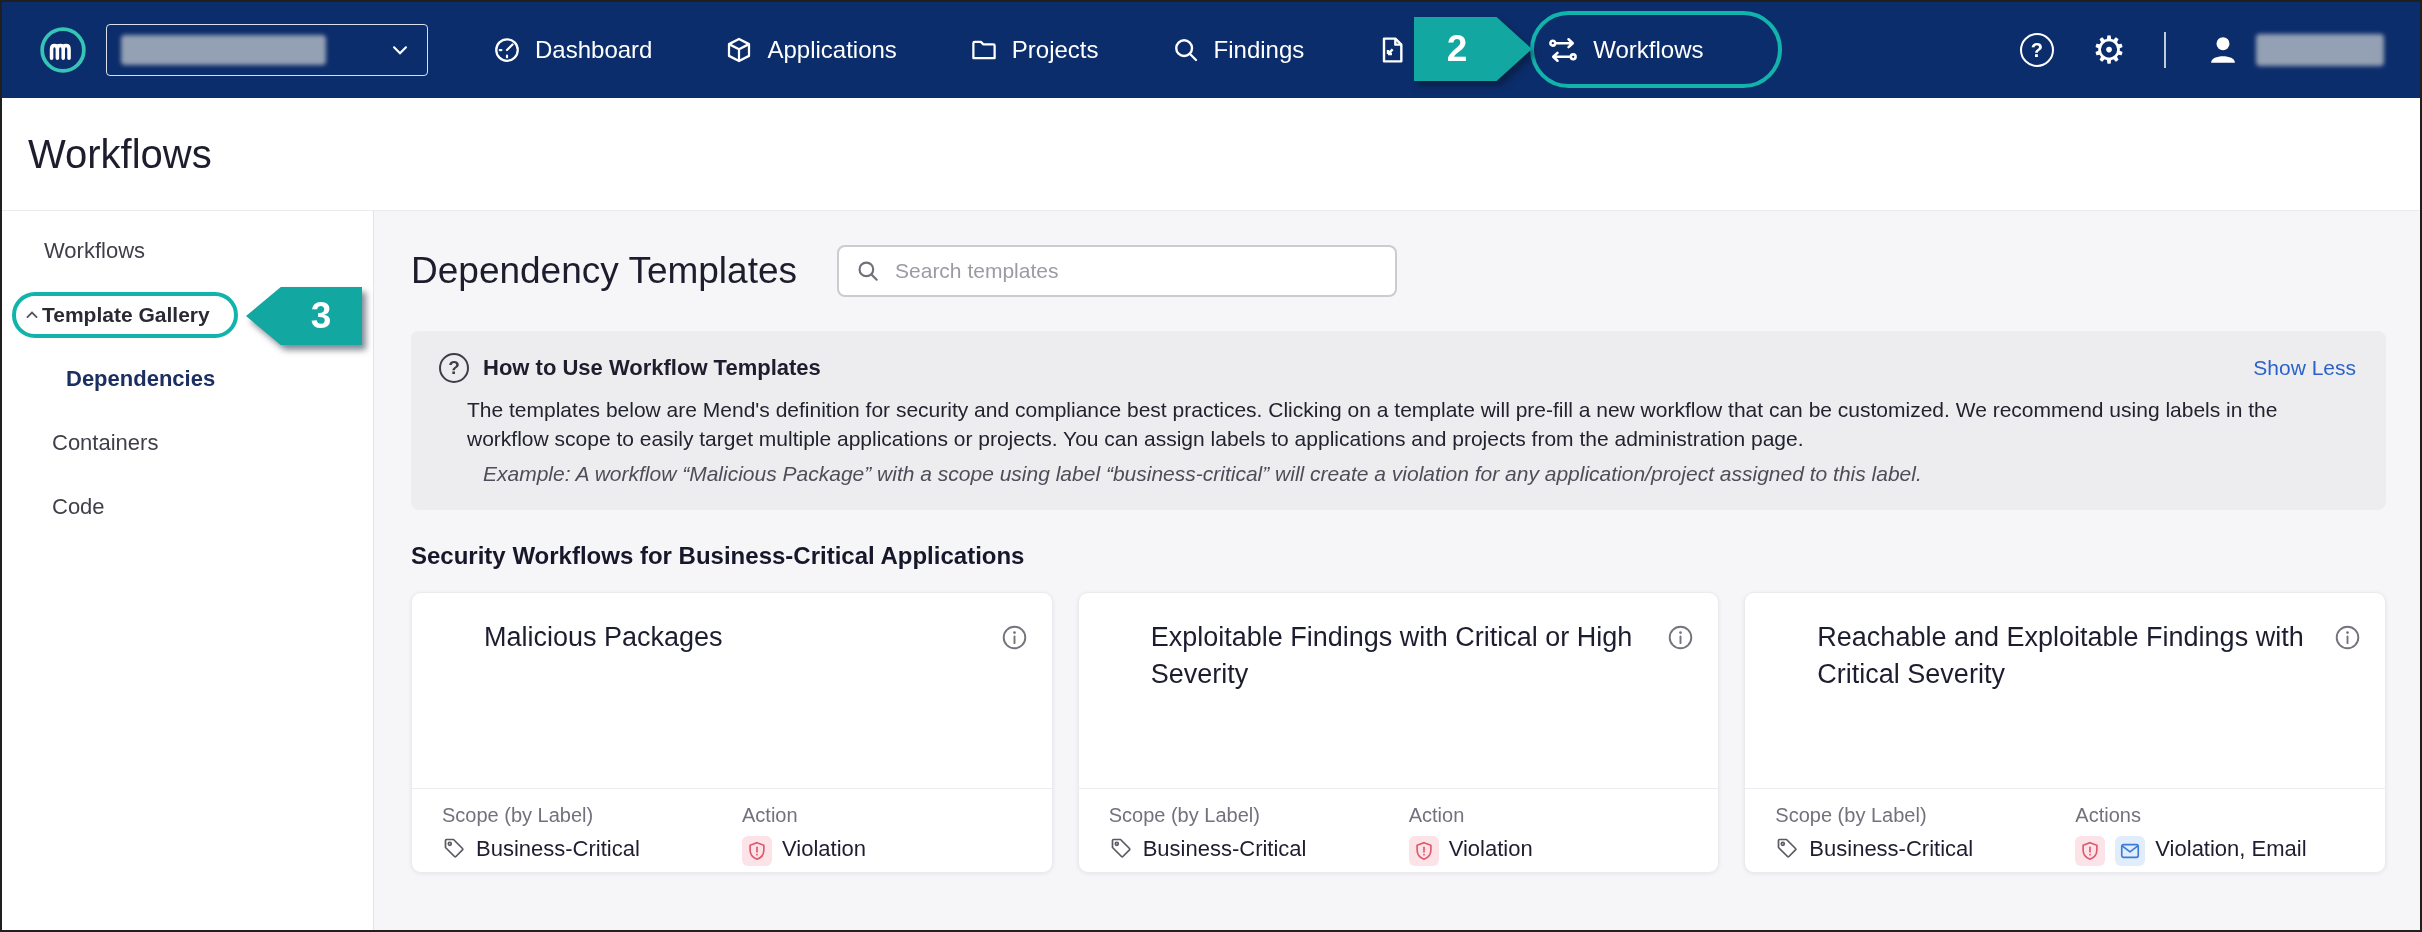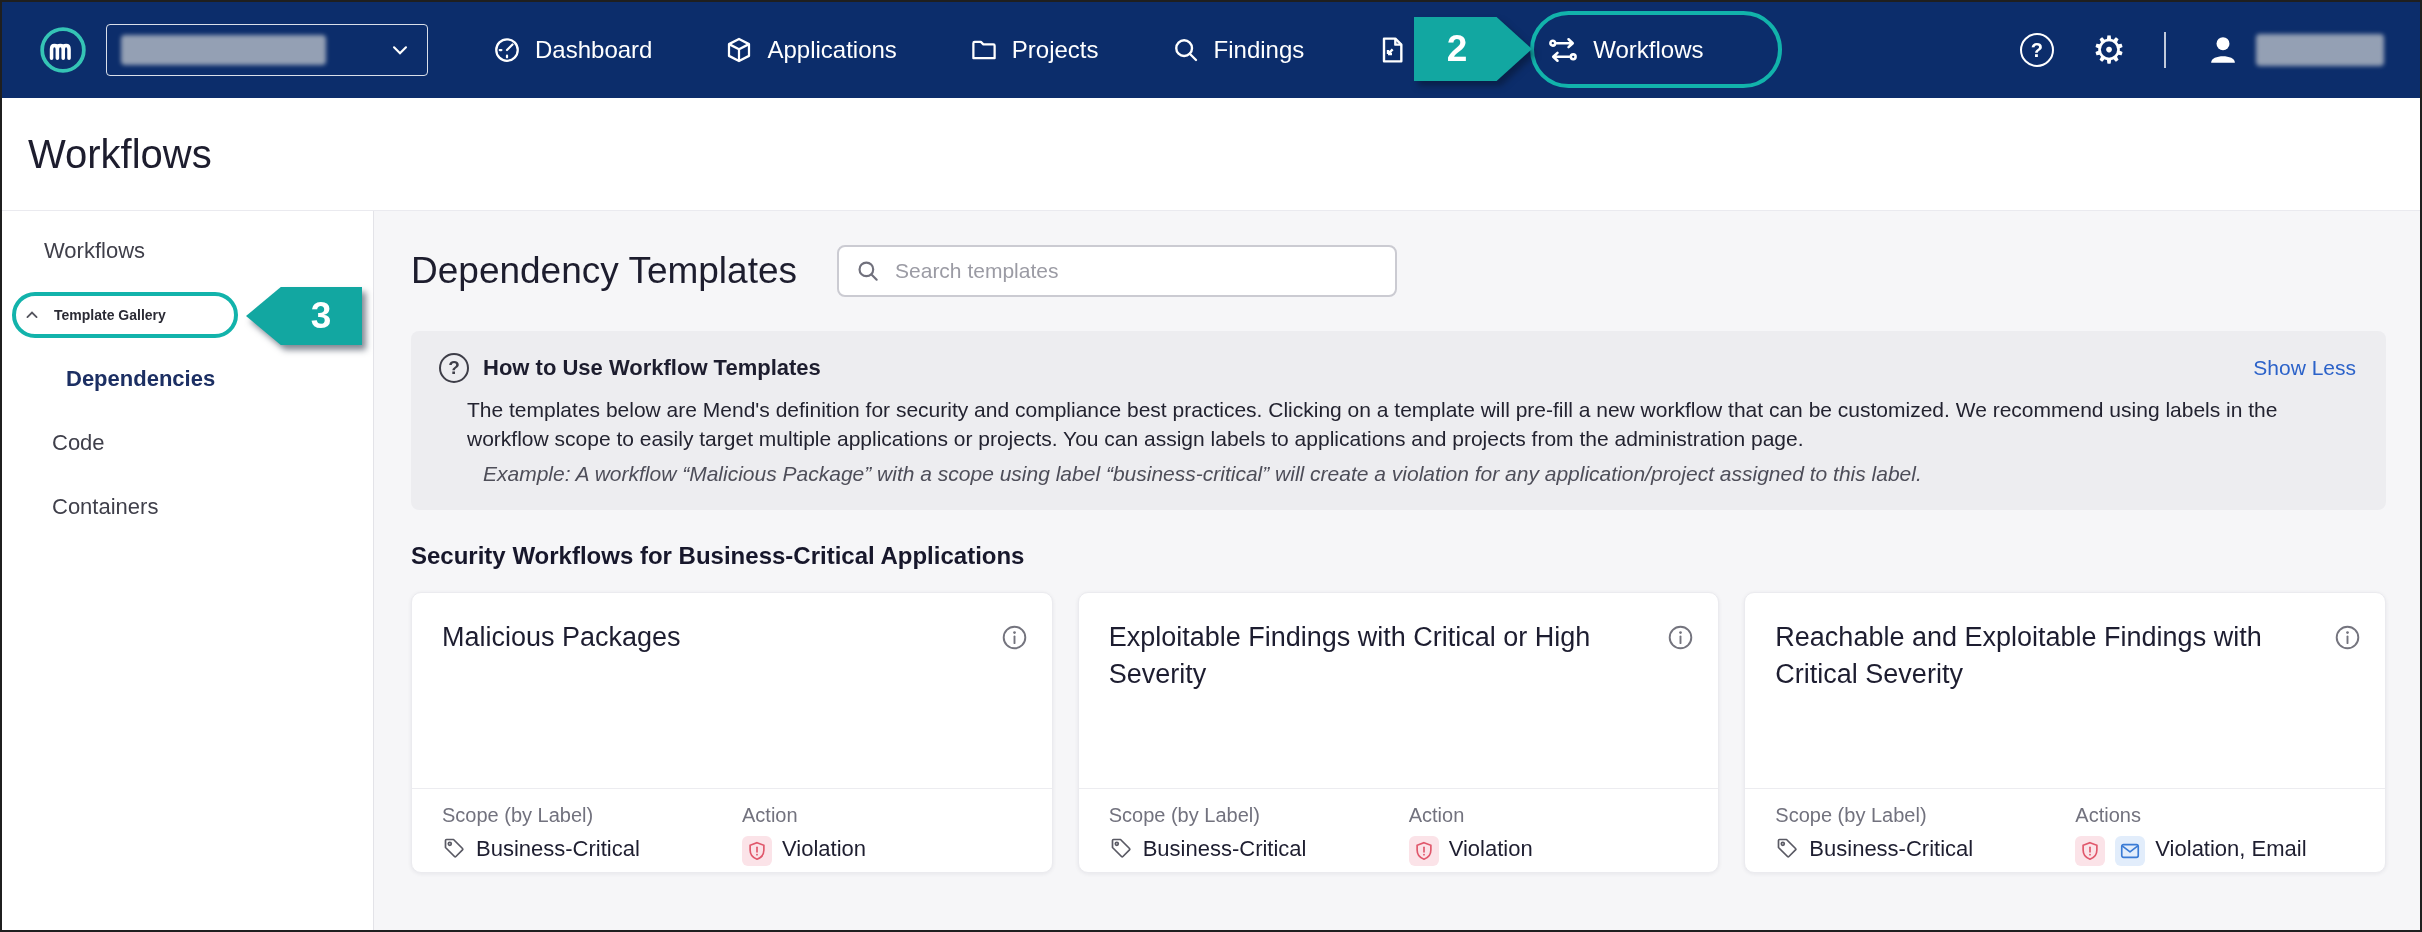--- a/index.html
+++ b/index.html
@@ -46,21 +46,21 @@
   .page-head { height:112px; display:flex; align-items:center; padding-left:26px; background:#fff; }
   .page-title { font-size:40px; font-weight:400; color:#1d1d2e; }
 
   
   .content { display:flex; height:720px; border-top:1px solid #eaeaef; }
 
   .sidebar { width:372px; flex:none; background:#fff; border-right:1px solid #e3e3e8;
              position:relative; padding-top:8px; }
   .side-item { height:64px; display:flex; align-items:center; padding-left:42px;
                font-size:22px; color:#3f3f4a; cursor:pointer; }
-  .side-item.gallery { padding-left:20px; gap:12px; font-weight:700; font-size:14px; color:#2a2a34; }
+  .side-item.gallery { padding-left:20px; font-weight:700; font-size:21px; color:#2a2a34; }
   .side-item.sub { padding-left:50px; }
   .side-item.active { padding-left:64px; font-weight:700; color:#1c2f63; }
   .tg-ring { position:absolute; left:10px; top:81px; width:226px; height:46px;
              border:4px solid #12b3ab; border-radius:26px; pointer-events:none; z-index:5; }
 
   .main { flex:1; background:#f6f6f8; padding:34px 34px 0 37px; overflow:hidden; }
   .main-head { display:flex; align-items:center; gap:40px; }
   .main-title { font-size:37px; font-weight:400; color:#1d1d2e; }
   .search { width:560px; height:52px; background:#fff; border:2px solid #cbcbd2;
             border-radius:8px; display:flex; align-items:center; padding:0 16px; gap:14px; }
@@ -76,21 +76,21 @@
   .info-title { font-size:22px; font-weight:700; color:#1d1d2e; }
   .show-less { margin-left:auto; color:#2b62c9; font-size:21px; cursor:pointer; }
   .info-body { margin:12px 0 0 28px; font-size:21px; line-height:29px; color:#232330; max-width:1905px; }
   .info-example { margin:9px 0 0 44px; font-size:21px; font-style:italic; color:#4e4e59; }
 
   .section-title { margin-top:32px; font-size:24px; font-weight:700; color:#17172b; }
 
   .cards { margin-top:22px; display:flex; gap:25px; }
   .card { flex:1; height:281px; background:#fff; border:1px solid #ebebef; border-radius:10px;
           box-shadow:0 1px 4px rgba(25,25,50,.07); display:flex; flex-direction:column; cursor:pointer; }
-  .card-top { flex:1; padding:26px 24px 0 30px; display:flex; justify-content:space-between; gap:16px; }
+  .card-top { flex:1; padding:26px 24px 0 30px; display:flex; justify-content:space-between; gap:16px;margin-left:42px; }
   .card-title { font-size:27px; line-height:37px; color:#1d1d30; max-width:530px; font-weight:400; }
   .info-i { flex:none; margin-top:5px; cursor:pointer; }
   .card-foot { border-top:1px solid #ececf0; height:84px; padding:15px 0 0 30px; display:flex; }
   .foot-col { width:300px; }
   .foot-label { font-size:20px; color:#72727e; }
   .foot-value { margin-top:9px; display:flex; align-items:flex-start; gap:10px;
                 font-size:22px; color:#1e1e30; }
   .chip { width:30px; height:30px; border-radius:6px; display:flex; align-items:center;
           justify-content:center; flex:none; }
   .chip.pink { background:#fbe3e8; }
@@ -225,24 +225,24 @@
           <svg viewBox="0 0 24 24" width="20" height="20" fill="none" stroke="#55555e" stroke-width="2.2" stroke-linecap="round">
             <path d="M6.5 14.5 L12 9 L17.5 14.5"></path>
           </svg>
         </span>
         <span>Template Gallery</span>
       </div>
       <div class="side-item active">
         <span>Dependencies</span>
       </div>
       <div class="side-item sub">
+        <span>Containers</span>
+      </div>
+      <div class="side-item sub">
         <span>Code</span>
-      </div>
-      <div class="side-item sub">
-        <span>Containers</span>
       </div>
 
       <div class="tg-ring"></div>
       <div class="callout callout-3">
         <div class="arrow">
           <span>3</span>
         </div>
       </div>
     </aside>
 

